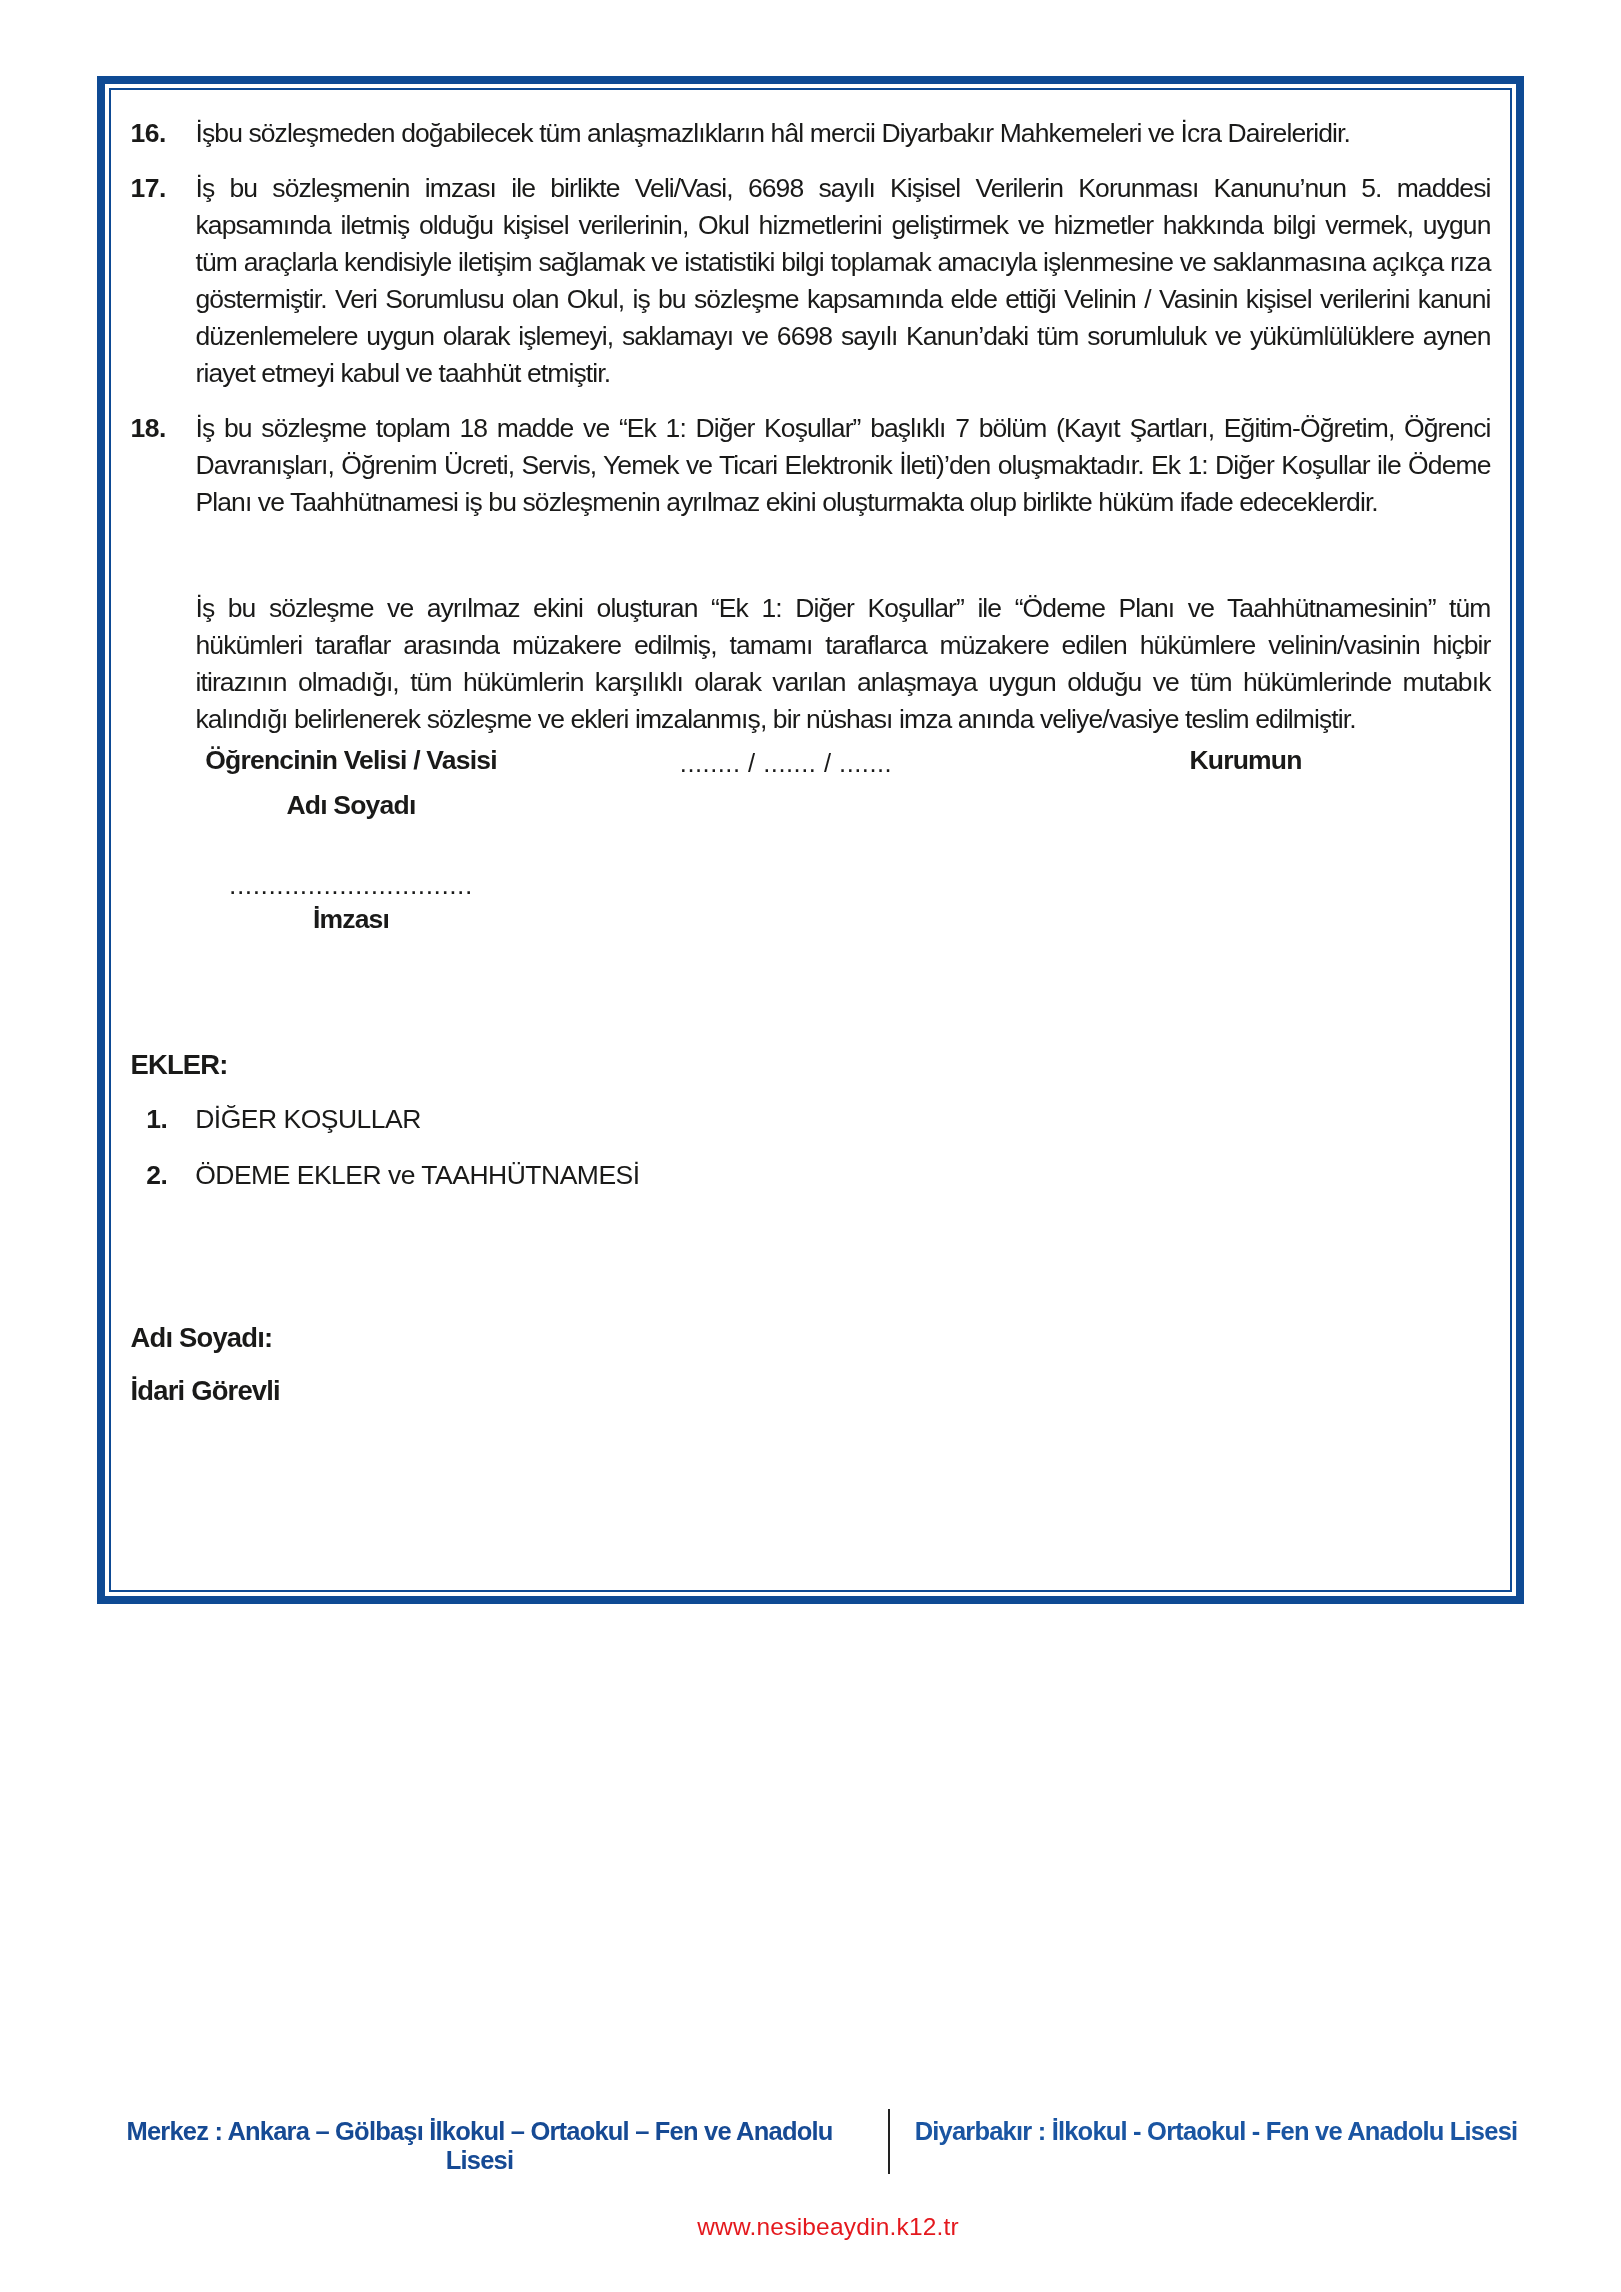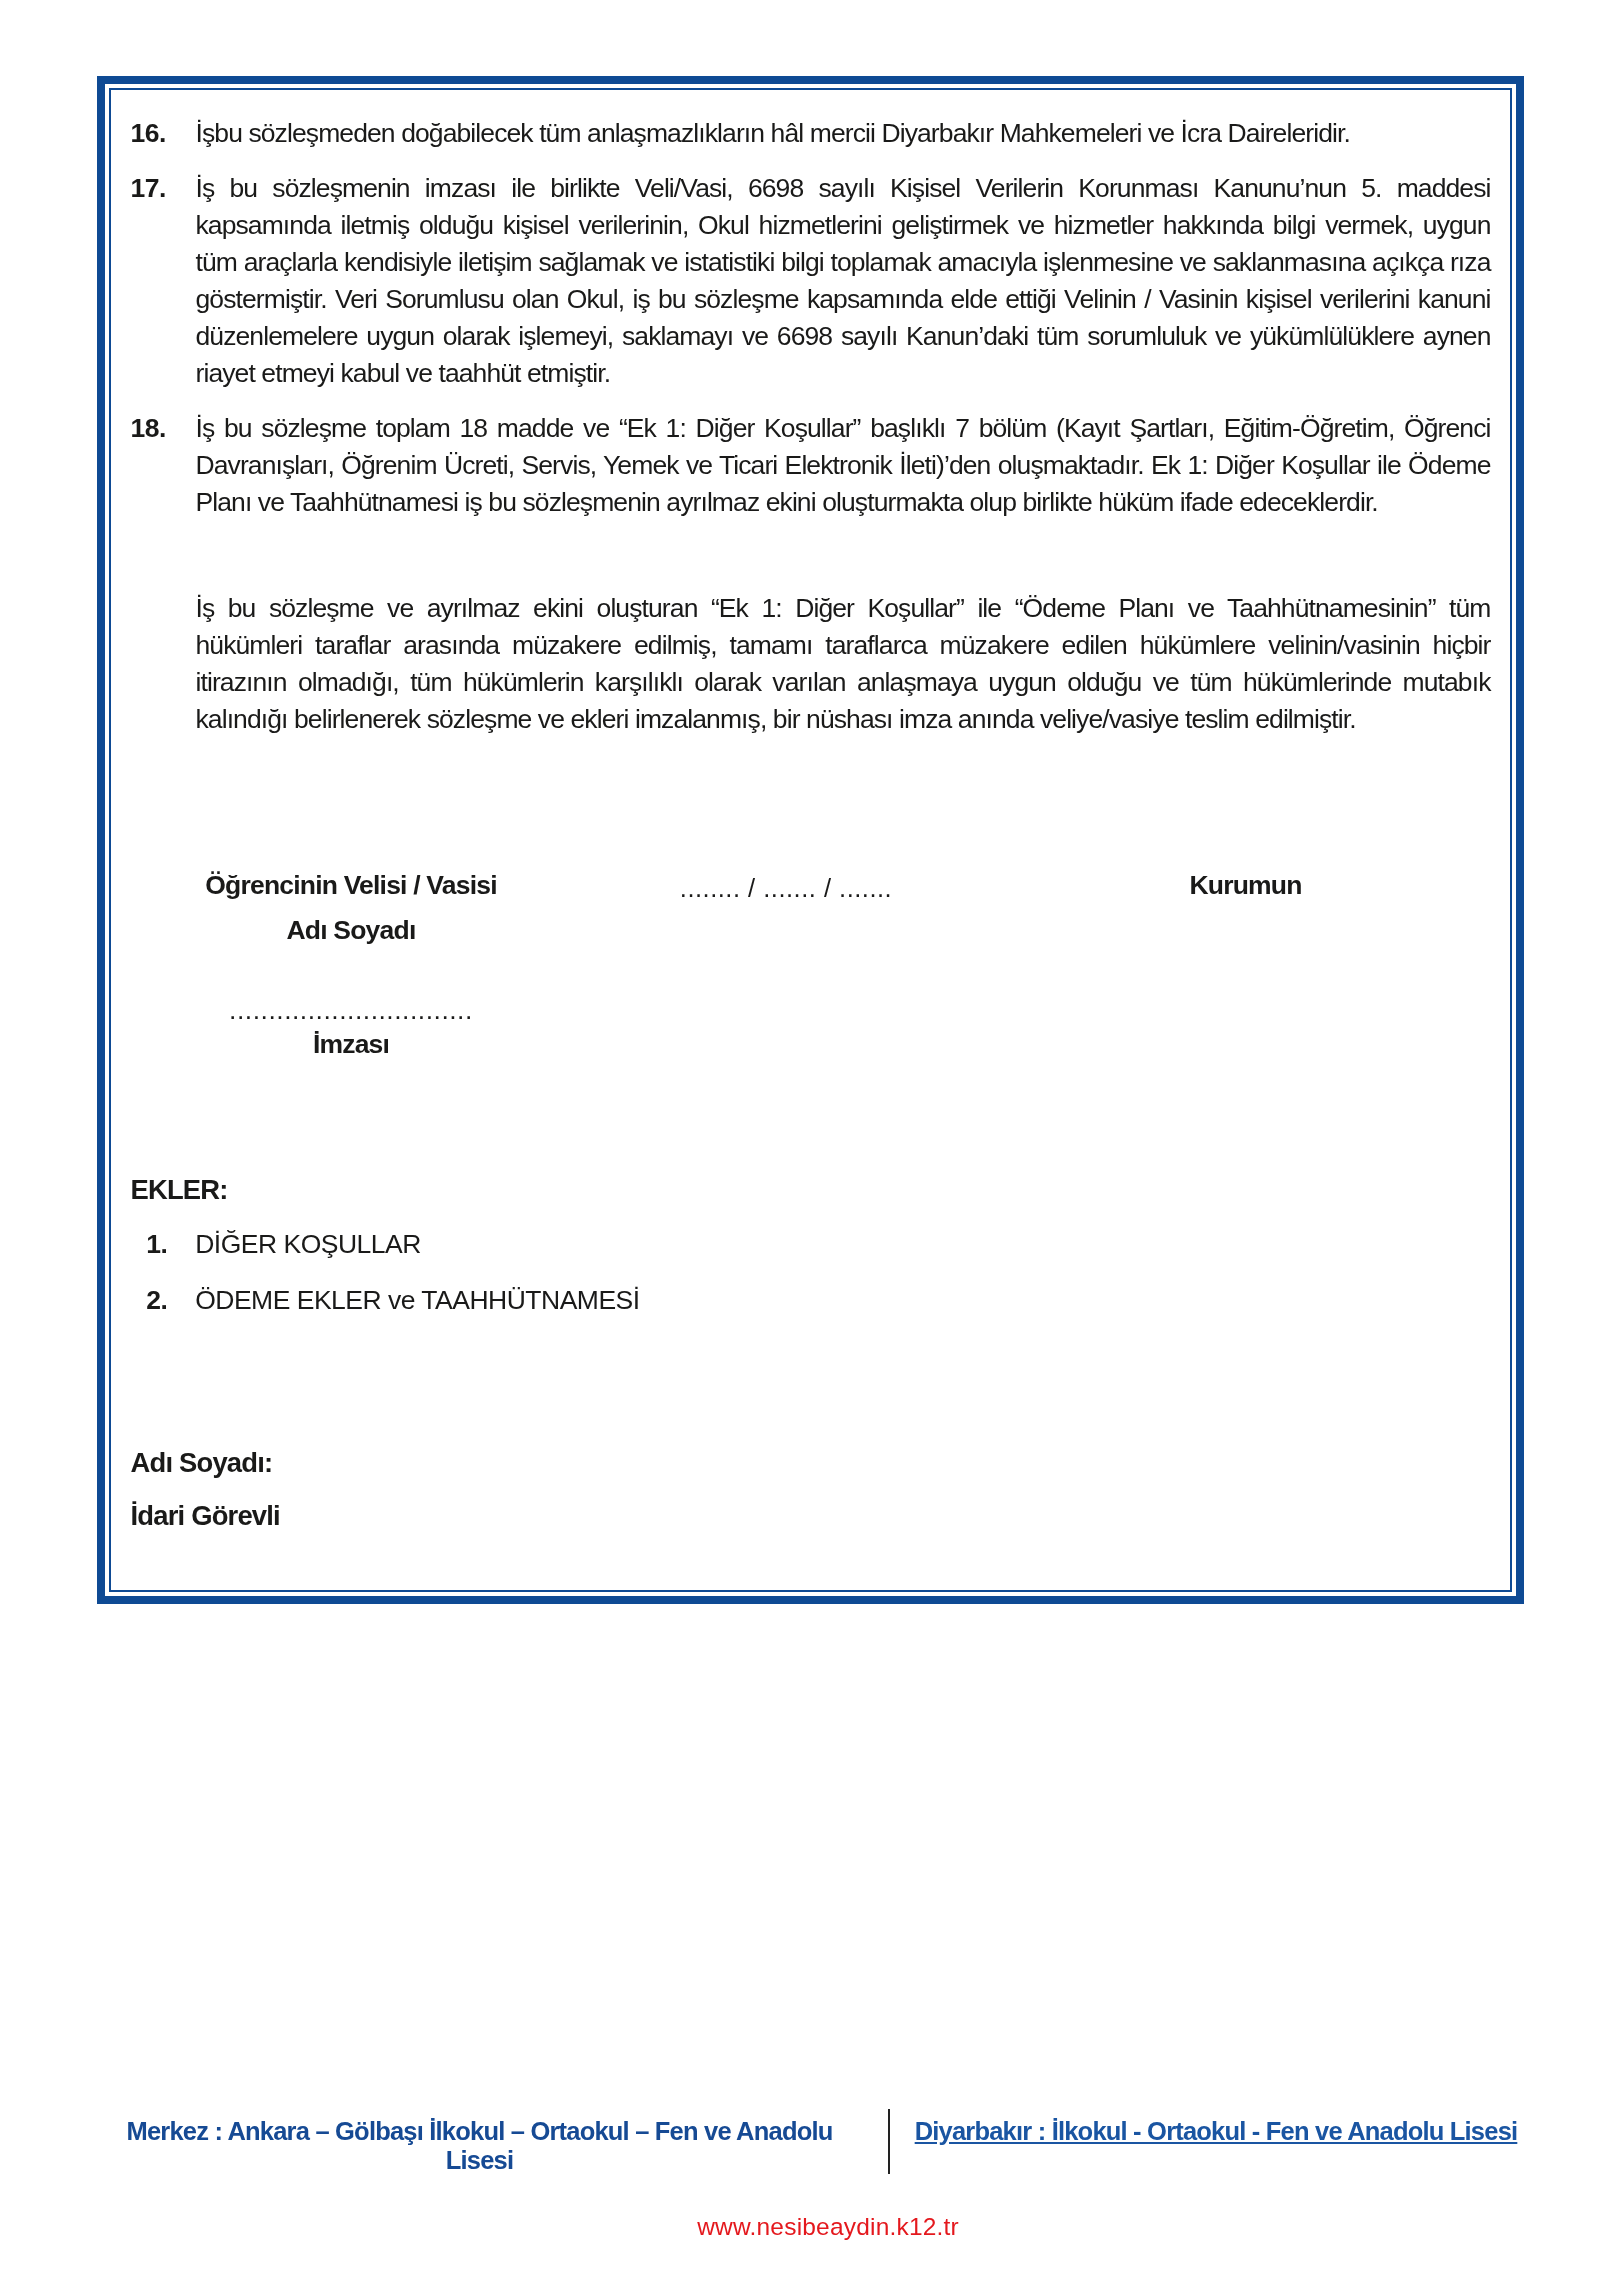--- a/index.html
+++ b/index.html
@@ -48,21 +48,20 @@
   }
   .closing{
     margin:69px 0 0 65px;
     font-size:26.5px;line-height:37px;
     letter-spacing:-0.9px;
     text-align:justify;
   }
   
   .sig-row{
     display:flex;
-    margin-top:125px;
     align-items:flex-start;
   }
   .sig-col-left{flex:none;width:441px;text-align:center;}
   .sig-col-mid{flex:1;text-align:center;}
   .sig-col-right{flex:none;width:490px;text-align:center;}
   .sig-title{font-weight:700;font-size:26.5px;line-height:45px;letter-spacing:-0.8px;}
   .sig-sub{font-weight:700;font-size:26.5px;line-height:45px;letter-spacing:-0.8px;text-align:center;}
   .sig-dots{margin-top:43px;font-size:26.5px;line-height:29px;letter-spacing:0.5px;}
   .sig-imza{font-weight:700;font-size:26.5px;line-height:39px;letter-spacing:-0.8px;}
   .sig-date{font-size:25.5px;line-height:45px;letter-spacing:0.5px;padding-top:3.9px;}
@@ -83,21 +82,21 @@
     font-weight:700;font-size:25.5px;letter-spacing:-0.8px;
   }
   .footer-divider{
     position:absolute;left:888px;top:2109px;
     width:2px;height:65px;background:#222222;
   }
   .footer-right{
     position:absolute;left:912px;top:2117px;width:608px;
     text-align:center;
     color:var(--footer-blue-right);
-    font-weight:700;font-size:25.5px;letter-spacing:-0.8px;text-decoration:underline;
+    font-weight:700;font-size:25.5px;letter-spacing:-0.8px;
   }
   .website{
     position:absolute;left:0;top:2213px;width:100%;
     text-align:center;
     transform:translateX(17.6px);
     color:var(--website-red);
     font-size:24.5px;letter-spacing:0.2px;
   }
 </style>
 </head>

